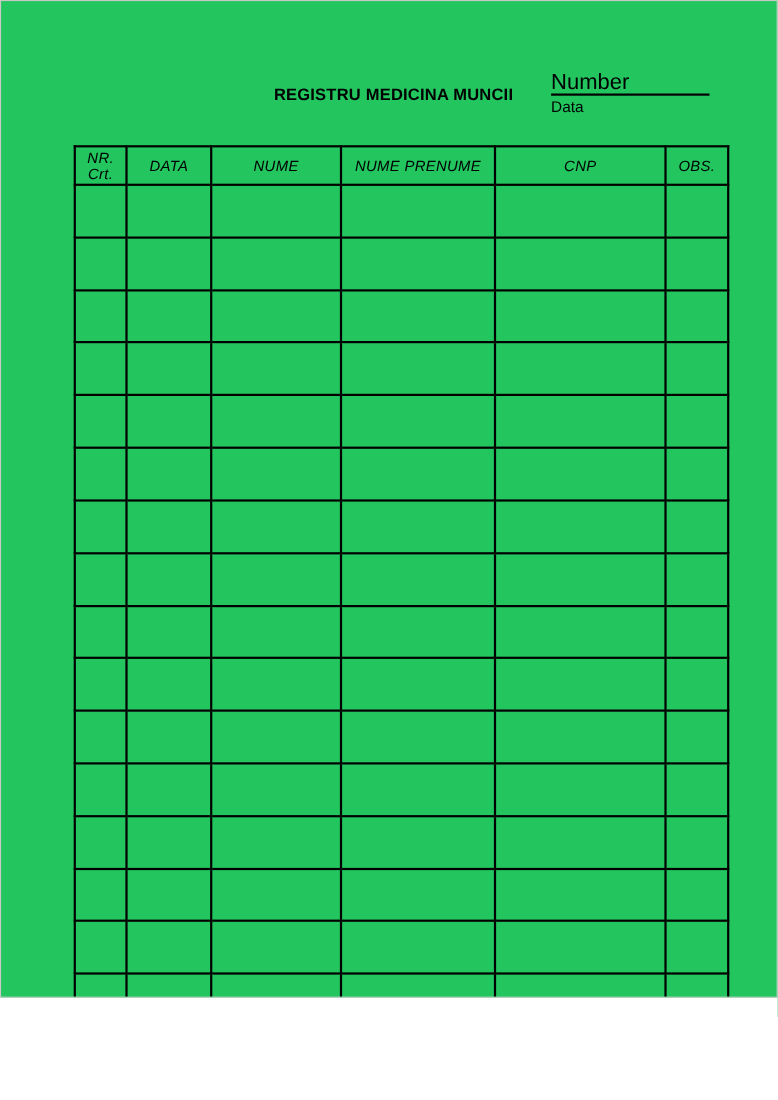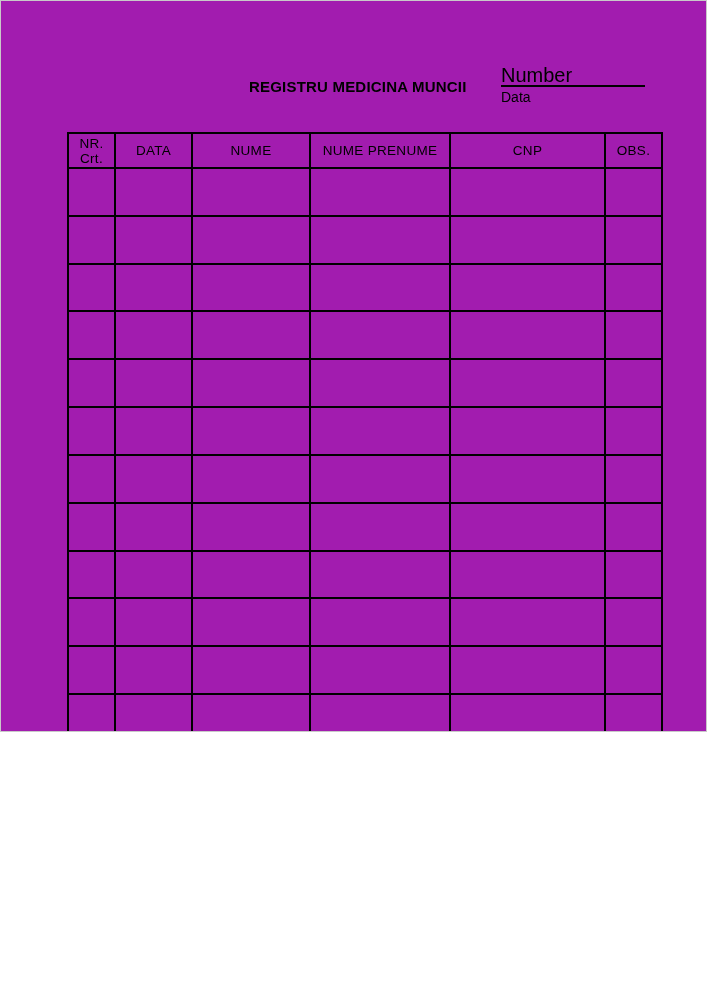--- a/index.html
+++ b/index.html
@@ -3,22 +3,22 @@
 <meta charset="utf-8">
 <style>
   html, body {
     margin: 0;
     padding: 0;
     background: #ffffff;
   }
   .page {
     position: relative;
     width: 707px;
-    height: 732px;
-    background: #a21caf;
+    height: 907px;
+    background: #22c55e;
     border: 1px solid #c9c9c9;
     box-sizing: border-box;
     font-family: "Liberation Sans", sans-serif;
     color: #000000;
     overflow: hidden;
   }
   .page-title {
     position: absolute;
     left: 248px;
     top: 77px;
@@ -46,20 +46,21 @@
     padding-top: 3px;
   }
   .register-table {
     position: absolute;
     left: 66px;
     top: 131px;
     width: 594px;
     height: 802px;
     border-collapse: collapse;
     table-layout: fixed;
+    font-style: italic;
   }
   .register-table th,
   .register-table td {
     border: 2px solid #000000;
     padding: 0;
   }
   .register-table thead th {
     height: 33px;
     font-weight: normal;
     font-size: 13.5px;

